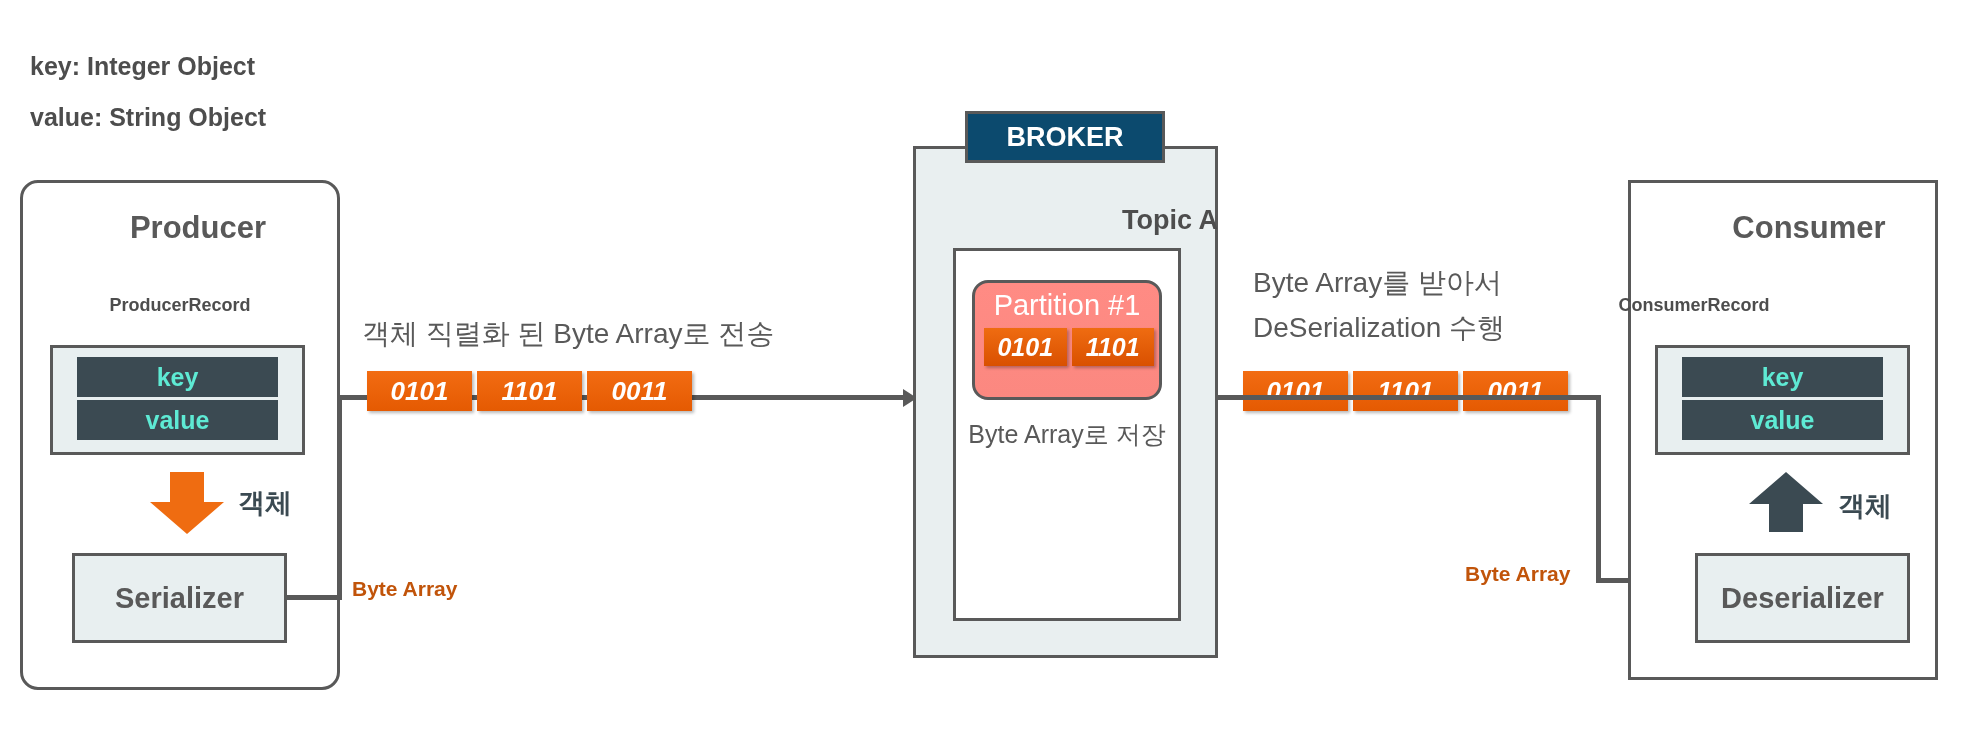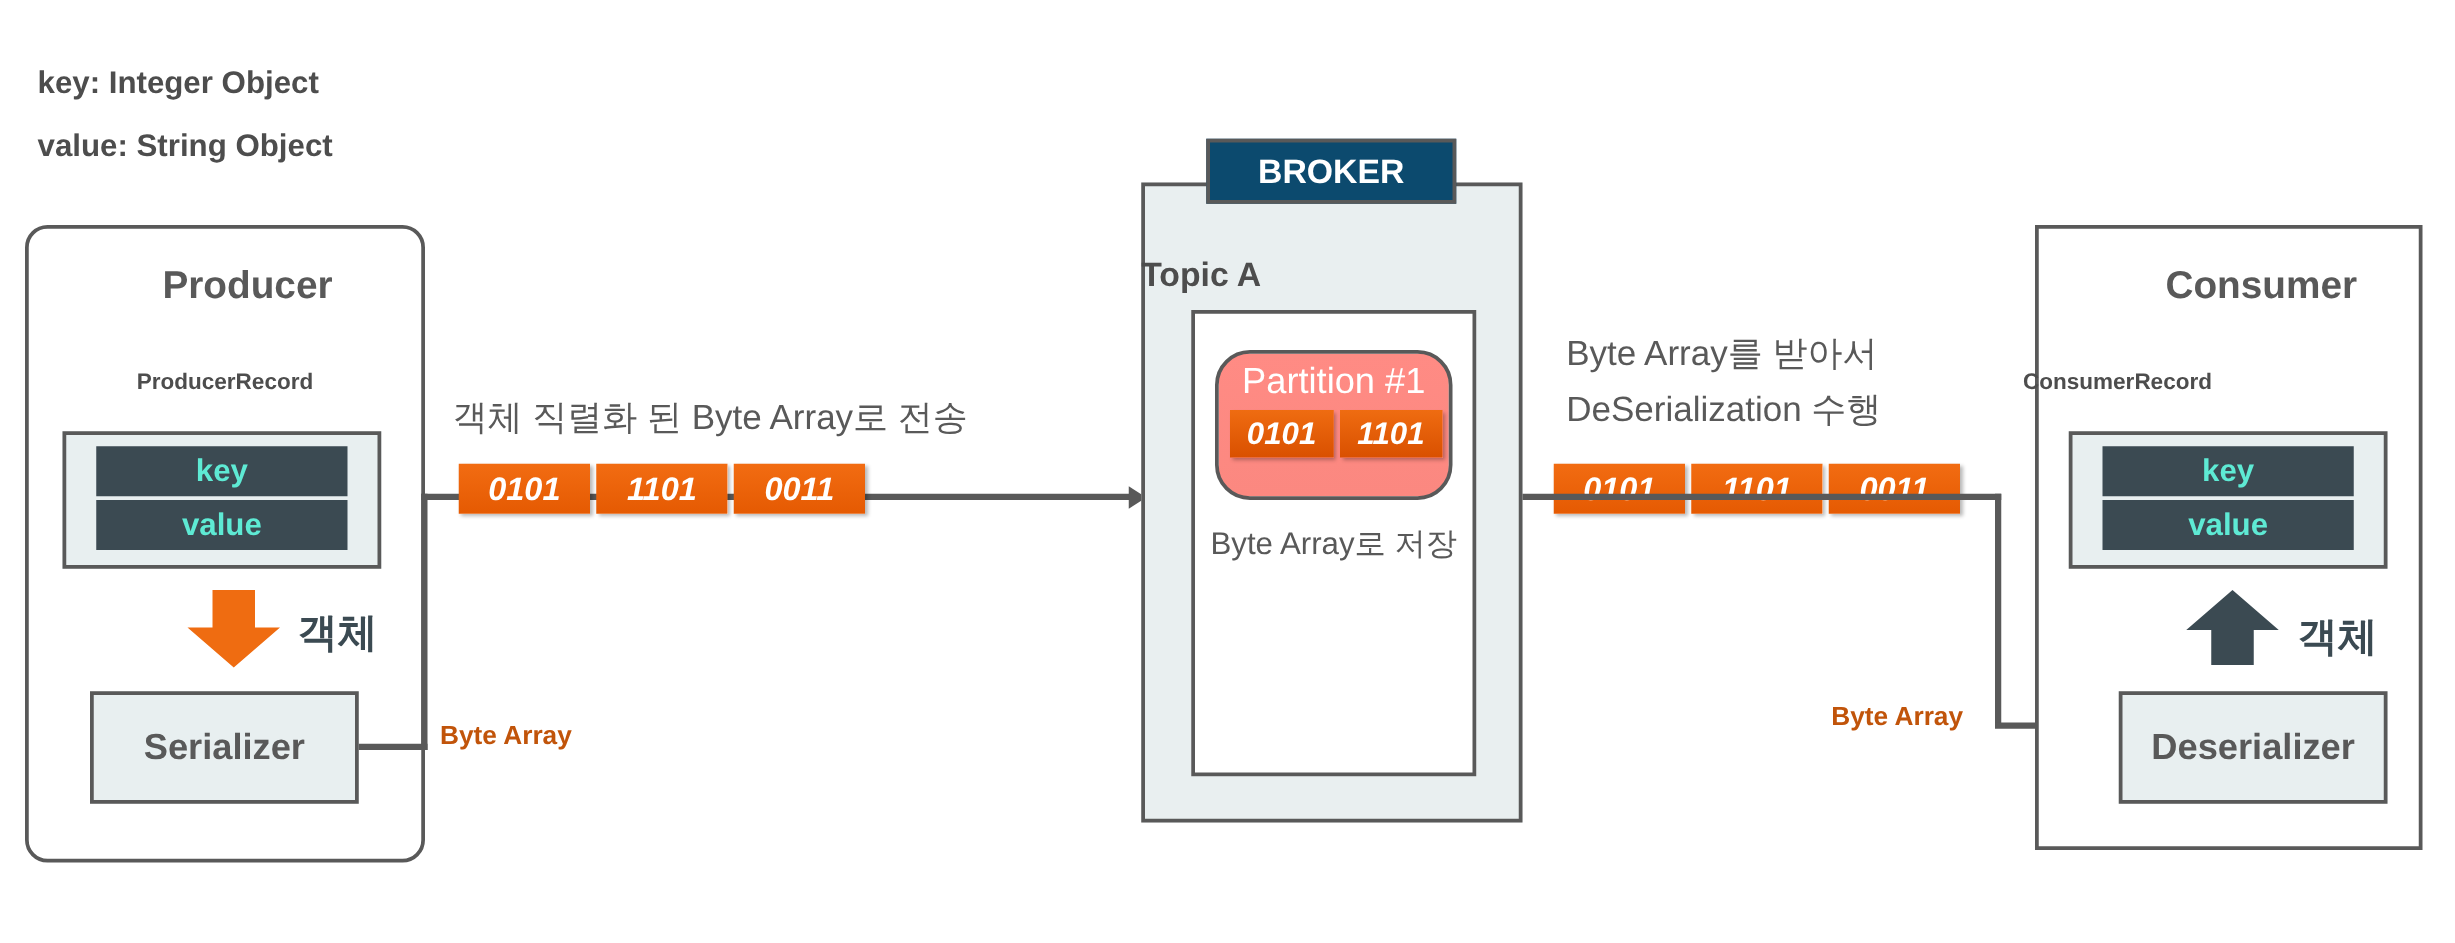--- a/index.html
+++ b/index.html
@@ -67,46 +67,46 @@
   .cap{
     font-size:28px;color:#595959;white-space:nowrap;line-height:36px;
   }
   .cap-sm{
     font-size:25px;color:#595959;white-space:nowrap;
   }
   .byte-label{
     font-size:21px;font-weight:bold;color:#c1540a;white-space:nowrap;
   }
   .obj-label{
-    font-size:32px;font-weight:bold;color:#3b4a52;white-space:nowrap;
+    font-size:27px;font-weight:bold;color:#3b4a52;white-space:nowrap;
   }
 
   
   .broker-outer{
     left:913px;top:146px;width:305px;height:512px;
     background:#e9eff0;border:3px solid #595959;box-sizing:border-box;
   }
   .broker-tag{
     left:965px;top:111px;width:200px;height:52px;
     background:#0c4a6e;border:3px solid #595959;box-sizing:border-box;
     color:#ffffff;font-weight:bold;font-size:27px;
     display:flex;align-items:center;justify-content:center;
   }
   .topic-title{
     left:913px;top:205px;width:305px;
-    text-align:left;font-size:27px;font-weight:bold;color:#4d4d4d;
+    text-align:right;font-size:27px;font-weight:bold;color:#4d4d4d;
   }
   .topic-box{
     left:953px;top:248px;width:228px;height:373px;
     background:#ffffff;border:3px solid #595959;box-sizing:border-box;
   }
   .partition{
     left:972px;top:280px;width:190px;height:120px;
     background:linear-gradient(#ff8b84,#fb8880);
-    border:3px solid #595959;border-radius:28px;box-sizing:border-box;
+    border:3px solid #595959;border-radius:16px;box-sizing:border-box;
   }
   .partition-label{
     font-size:29px;color:#ffffff;text-align:center;padding-top:6px;
     white-space:nowrap;
   }
 
   
   .line{background:#595959;}
   .arrow-right{
     width:0;height:0;border-top:9px solid transparent;

